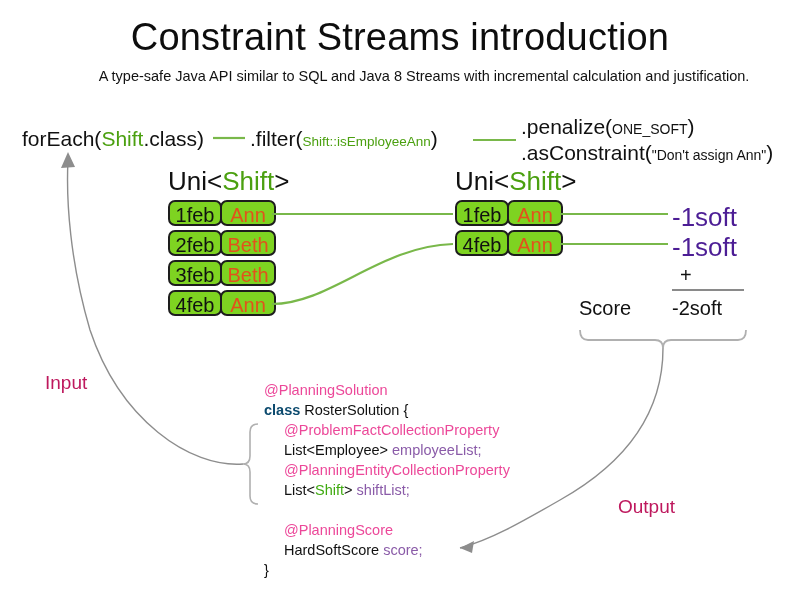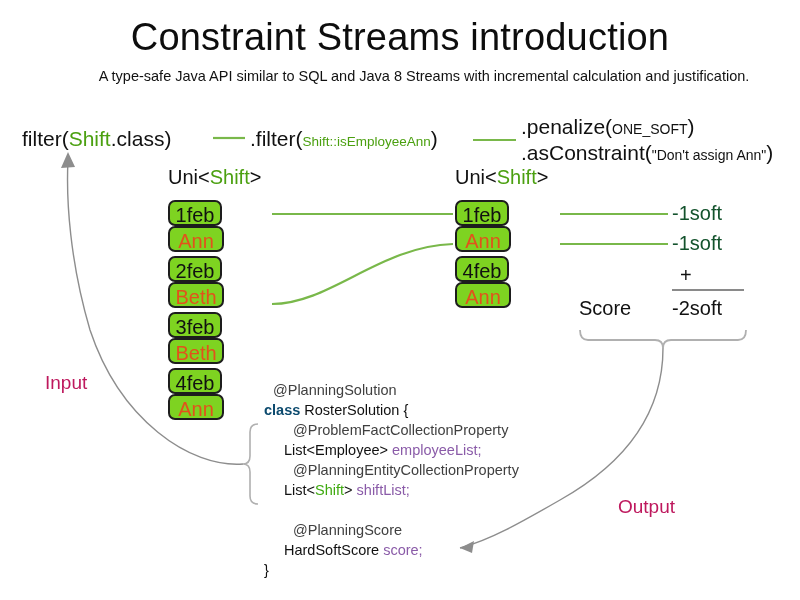--- a/index.html
+++ b/index.html
@@ -28,77 +28,77 @@
   
   .pipe{font-size:21px;color:#111;white-space:nowrap;line-height:1;}
   .g{color:#4ba010;}
   .sm{font-size:14px;}
   .sm-g{font-size:13.5px;color:#4ba010;}
   #foreach{left:22px;top:128px;}
   #filter{left:250px;top:128px;}
   #penalize{left:521px;top:116px;}
   #asconstraint{left:521px;top:142px;}
 
-  .unilbl{font-size:20px;color:#111;white-space:nowrap;}
+  .unilbl{font-size:26px;color:#111;white-space:nowrap;}
   #uni-left{left:168px;top:166px;}
   #uni-right{left:455px;top:166px;}
 
   
   .row{display:flex;}
   .cell{
     border:2.2px solid #1d1d1d;
     background:#7ed321;
     border-radius:7px;
     height:26px;line-height:26px;
     font-size:20px;
     text-align:center;
     box-sizing:border-box;
     margin-right:-2px;
   }
   .cell.date{width:54px;color:#111;}
   .cell.name{width:56px;color:#e2521c;}
-  .stack .row{margin-bottom:4px;flex-direction:column;}
+  .stack .row{margin-bottom:4px;}
   #left-stack{left:168px;top:200px;}
   #right-stack{left:455px;top:200px;}
 
   
-  .soft{font-size:20px;color:#14532d;white-space:nowrap;}
+  .soft{font-size:26px;color:#4c1d95;white-space:nowrap;}
   #soft1{left:672px;top:202px;}
   #soft2{left:672px;top:232px;}
   #plus{left:680px;top:264px;font-size:20px;color:#111;}
   #sumrule{left:672px;top:289px;width:72px;height:2px;background:#8a8a8a;}
   #scorelbl{left:579px;top:297px;font-size:20px;color:#111;}
   #sumval{left:672px;top:297px;font-size:20px;color:#111;}
 
   
   .ioLbl{font-size:19px;color:#be185d;}
   #inputLbl{left:45px;top:372px;}
   #outputLbl{left:618px;top:496px;}
 
   
   #code{left:264px;top:380px;font-size:14.5px;line-height:20px;white-space:pre;}
-  .ann{color:#404040;margin-left:9px;}
+  .ann{color:#ec4899;}
   .kw{color:#0c4a6e;font-weight:bold;}
   .fld{color:#8a5ba8;}
   .plain{color:#111;}
   .gr{color:#3faa10;}
   .ind1{padding-left:0;}
   .ind2{padding-left:20px;}
 
   svg#overlay{position:absolute;left:0;top:0;width:800px;height:600px;pointer-events:none;}
 </style>
 </head>
 <body>
 
 <div id="stage">
 
   <div class="abs" id="title">Constraint Streams introduction</div>
   <div class="abs" id="subtitle">A type-safe Java API similar to SQL and Java 8 Streams with incremental calculation and justification.</div>
 
-  <div class="abs pipe" id="foreach"><span>filter(</span><span class="g">Shift</span><span>.class)</span></div>
+  <div class="abs pipe" id="foreach"><span>forEach(</span><span class="g">Shift</span><span>.class)</span></div>
 
   <div class="abs pipe" id="penalize"><span>.penalize(</span><span class="sm">ONE_SOFT</span><span>)</span></div>
 
   <div class="abs pipe" id="filter"><span>.filter(</span><span class="sm-g">Shift::isEmployeeAnn</span><span>)</span></div>
 
   <div class="abs pipe" id="asconstraint"><span>.asConstraint(</span><span class="sm">"Don't assign Ann"</span><span>)</span></div>
 
   <div class="abs unilbl" id="uni-left"><span>Uni&lt;</span><span class="g">Shift</span><span>&gt;</span></div>
 
   <div class="abs unilbl" id="uni-right"><span>Uni&lt;</span><span class="g">Shift</span><span>&gt;</span></div>

